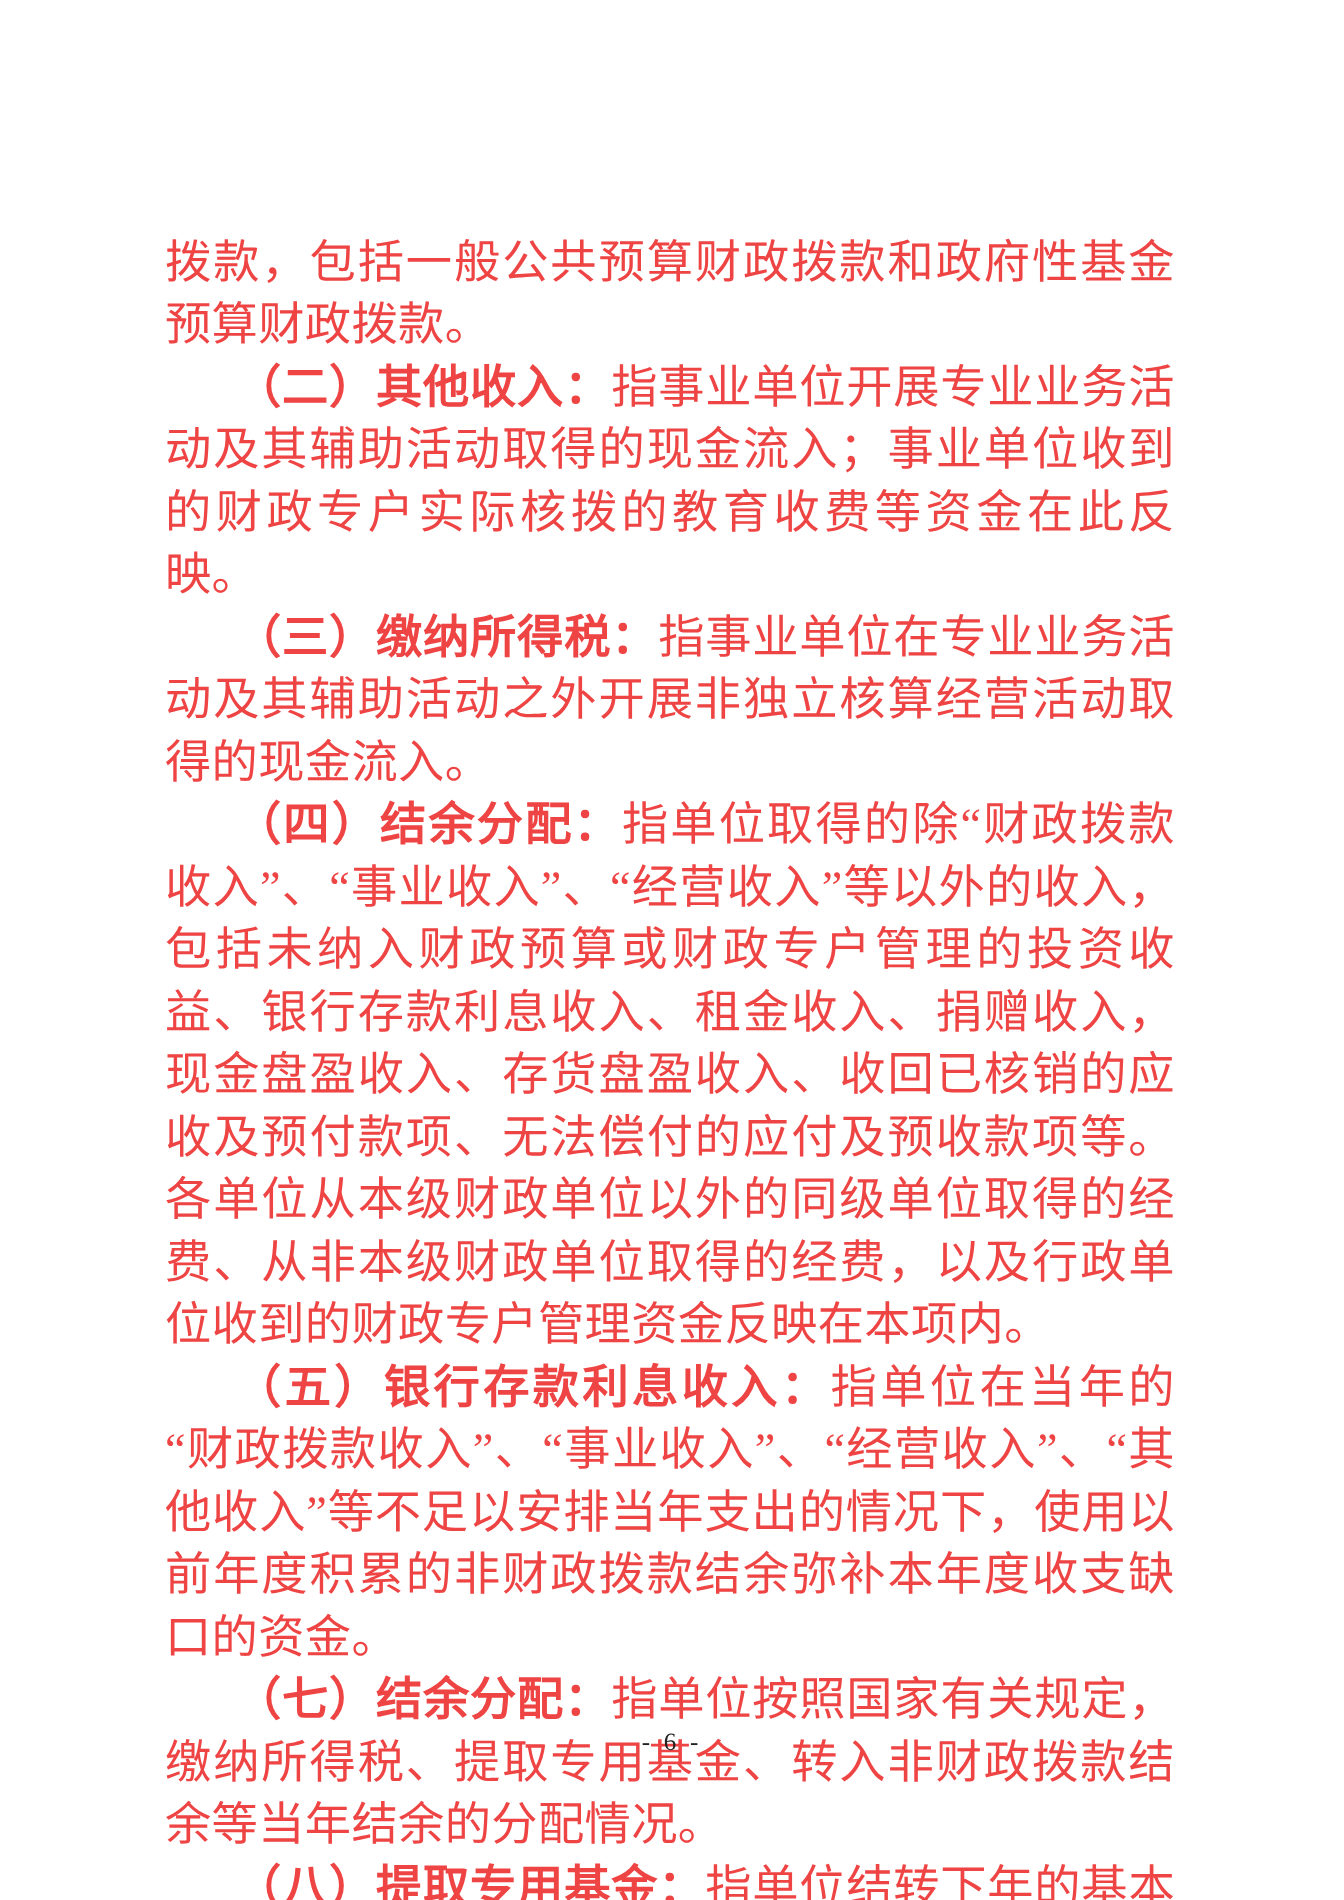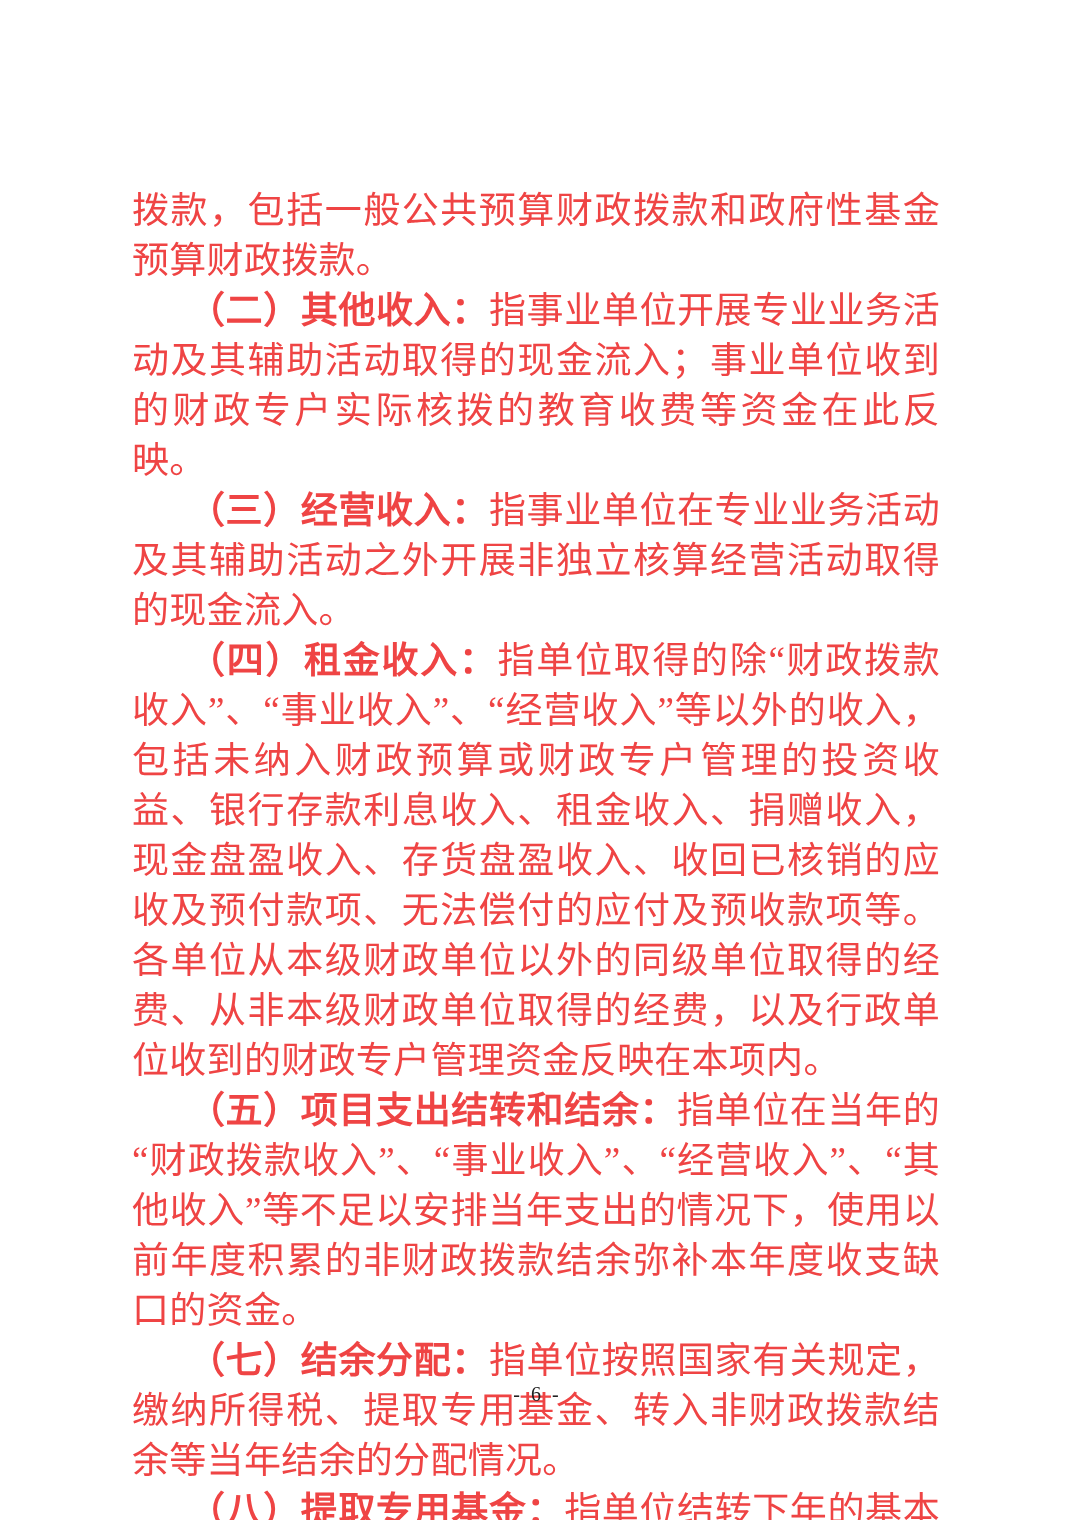--- a/index.html
+++ b/index.html
@@ -54,25 +54,25 @@
 </head>
 <body>
 
 <div class="page">
   <div class="content">
 
     <p><span>拨款，包括一般公共预算财政拨款和政府性基金预算财政拨款。</span></p>
 
     <p class="indent"><b class="head">（二）其他收入：</b><span>指事业单位开展专业业务活动及其辅助活动取得的现金流入；事业单位收到的财政专户实际核拨的教育收费等资金在此反映。</span></p>
 
-    <p class="indent"><b class="head">（三）经营收入：</b><span>指事业单位在专业业务活动及其辅助活动之外开展非独立核算经营活动取得的现金流入。</span></p>
+    <p class="indent"><b class="head">（三）缴纳所得税：</b><span>指事业单位在专业业务活动及其辅助活动之外开展非独立核算经营活动取得的现金流入。</span></p>
 
-    <p class="indent"><b class="head">（四）租金收入：</b><span>指单位取得的除“财政拨款收入”、“事业收入”、“经营收入”等以外的收入，包括未纳入财政预算或财政专户管理的投资收益、银行存款利息收入、租金收入、捐赠收入，现金盘盈收入、存货盘盈收入、收回已核销的应收及预付款项、无法偿付的应付及预收款项等。各单位从本级财政单位以外的同级单位取得的经费、从非本级财政单位取得的经费，以及行政单位收到的财政专户管理资金反映在本项内。</span></p>
+    <p class="indent"><b class="head">（四）结余分配：</b><span>指单位取得的除“财政拨款收入”、“事业收入”、“经营收入”等以外的收入，包括未纳入财政预算或财政专户管理的投资收益、银行存款利息收入、租金收入、捐赠收入，现金盘盈收入、存货盘盈收入、收回已核销的应收及预付款项、无法偿付的应付及预收款项等。各单位从本级财政单位以外的同级单位取得的经费、从非本级财政单位取得的经费，以及行政单位收到的财政专户管理资金反映在本项内。</span></p>
 
-    <p class="indent"><b class="head">（五）项目支出结转和结余：</b><span>指单位在当年的“财政拨款收入”、“事业收入”、“经营收入”、“其他收入”等不足以安排当年支出的情况下，使用以前年度积累的非财政拨款结余弥补本年度收支缺口的资金。</span></p>
+    <p class="indent"><b class="head">（五）银行存款利息收入：</b><span>指单位在当年的“财政拨款收入”、“事业收入”、“经营收入”、“其他收入”等不足以安排当年支出的情况下，使用以前年度积累的非财政拨款结余弥补本年度收支缺口的资金。</span></p>
 
 
     <p class="indent"><b class="head">（七）结余分配：</b><span>指单位按照国家有关规定，缴纳所得税、提取专用基金、转入非财政拨款结余等当年结余的分配情况。</span></p>
 
     <p class="indent"><b class="head">（八）提取专用基金：</b><span>指单位结转下年的基本支出结转、项目支出结转和结余、经营结余。</span></p>
 
   </div>
 
   <div class="page-number">- 6 -</div>
 </div>

